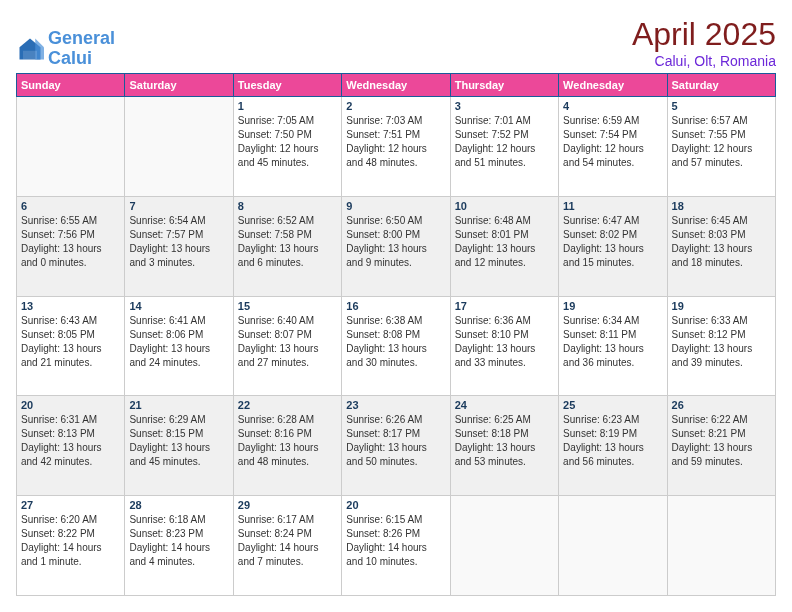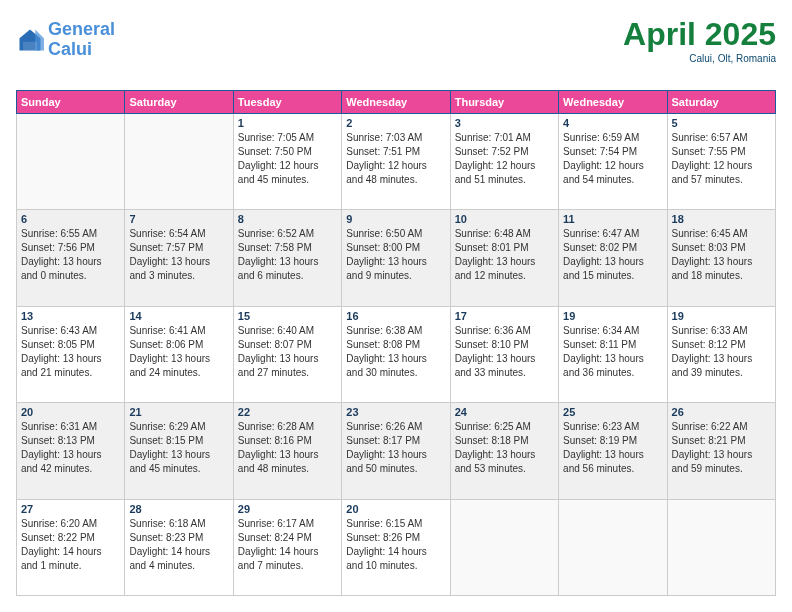--- a/index.html
+++ b/index.html
@@ -13,22 +13,22 @@
     .page {
       width: 792px;
       height: 612px;
       padding: 16px;
       display: flex;
       flex-direction: column;
     }
     .header {
       display: flex;
       justify-content: space-between;
-      align-items: center;
-      margin-bottom: 26px;
+      align-items: flex-end;
+      margin-bottom: 4px;
     }
     .logo {
       display: flex;
       align-items: center;
     }
     .logo-text {
       font-size: 18px;
       font-weight: bold;
       color: #1a3a5c;
       line-height: 1.1;
@@ -39,26 +39,26 @@
     .logo-icon {
       width: 28px;
       height: 28px;
       margin-right: 4px;
     }
     .title-block {
       text-align: right;
     }
     .month-title {
       font-size: 32px;
-      font-weight: bold;
-      color: #15803d;
+      font-weight: normal;
+      color: #7f1d1d;
     }
     .subtitle {
-      font-size: 10px;
-      color: #0c4a6e;
+      font-size: 14px;
+      color: #6d28d9;
     }
     .calendar {
       flex: 1;
       border: 1px solid #ccc;
       border-collapse: collapse;
       width: 100%;
       table-layout: fixed;
     }
     .calendar th {
       background: #ec4899;

